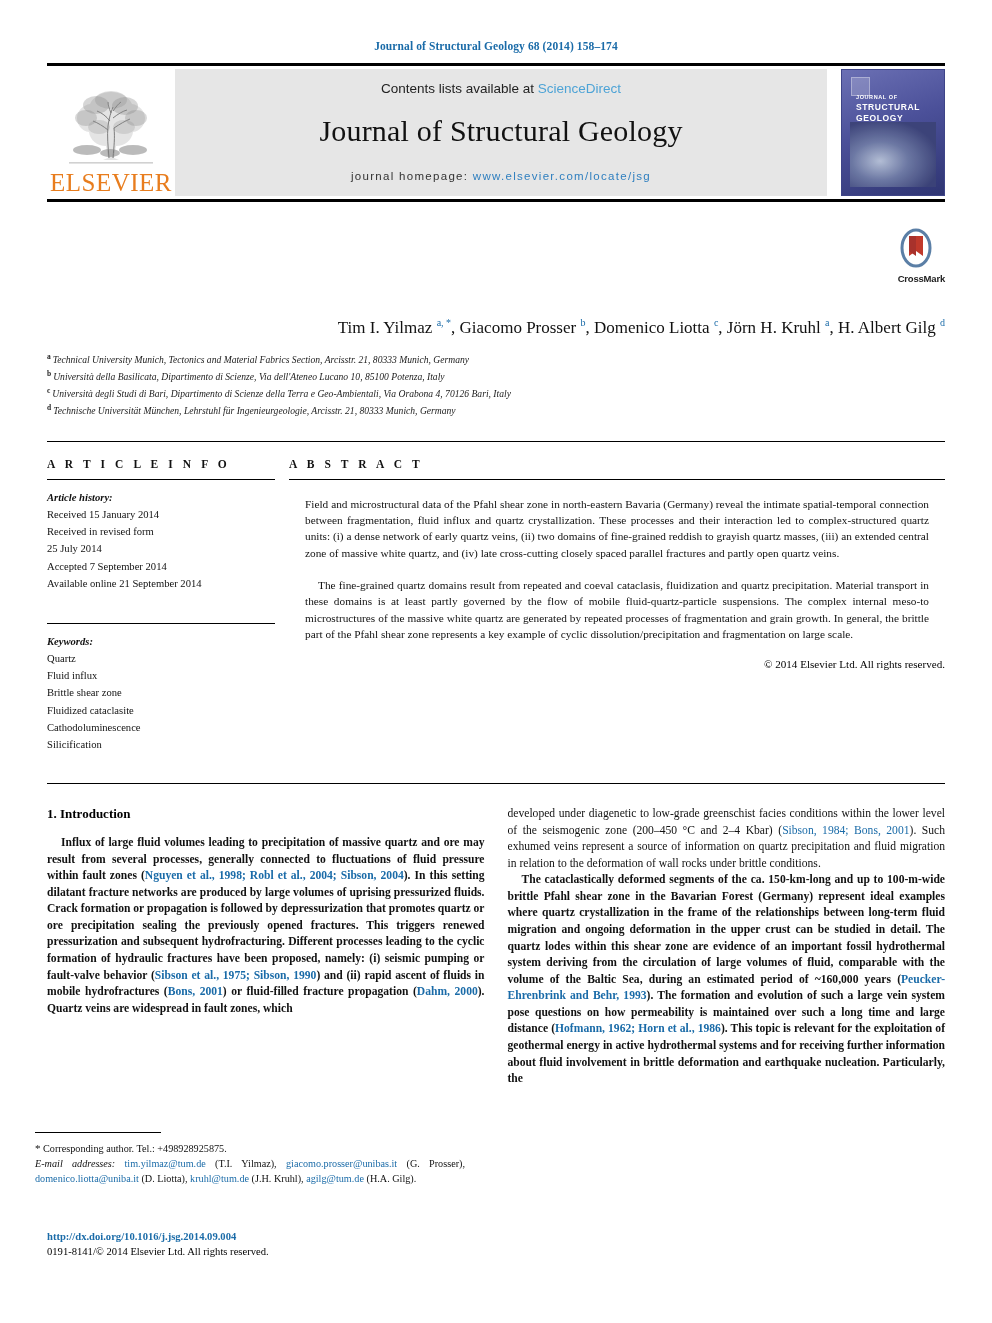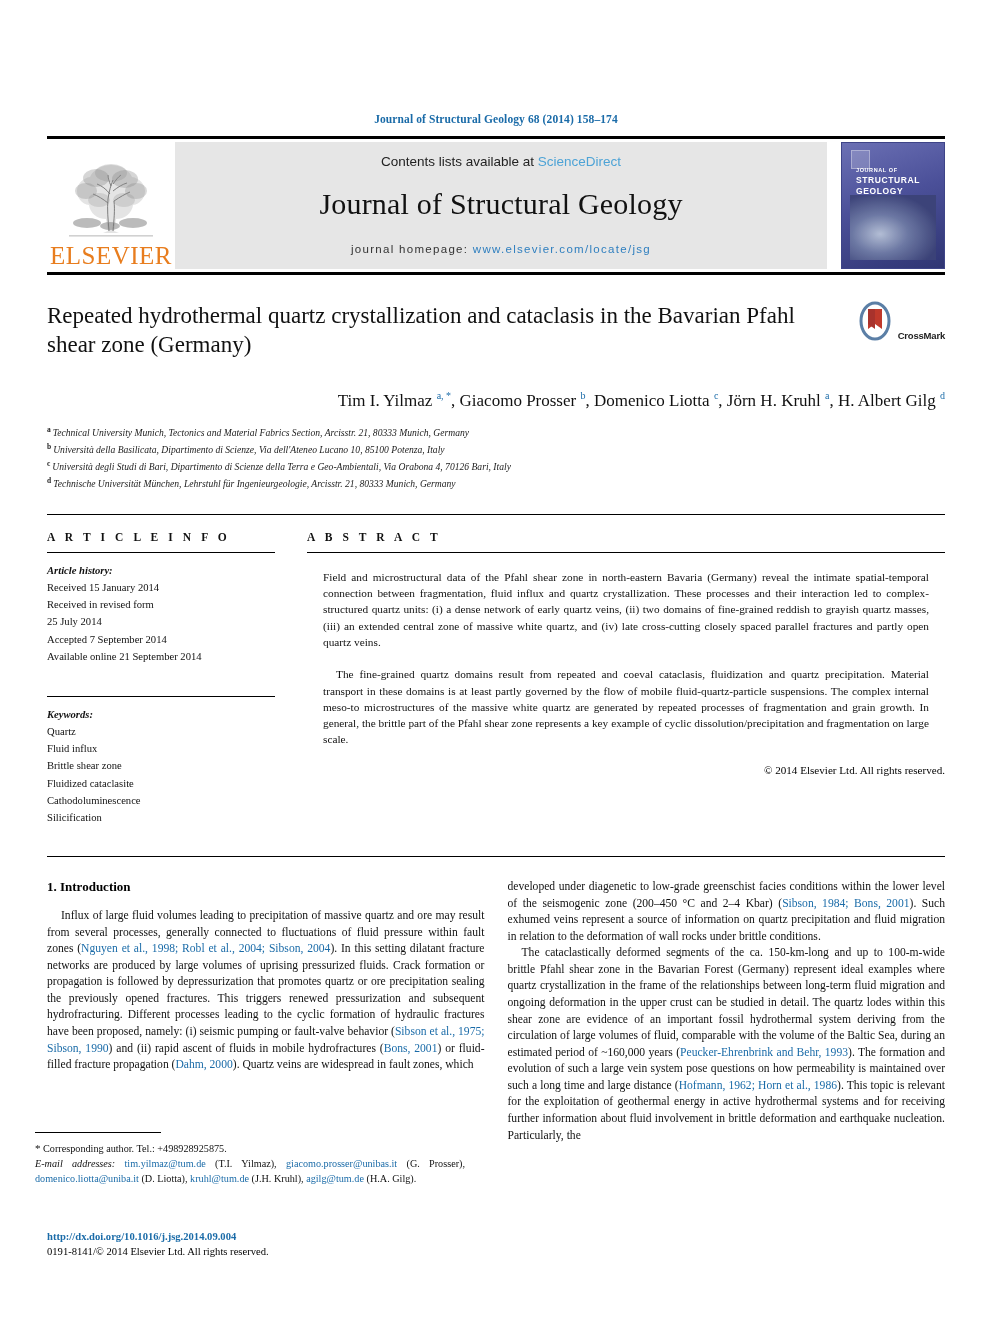--- a/index.html
+++ b/index.html
@@ -22,21 +22,21 @@
     padding: 0;
   }
 
   
   .running-head {
     text-align: center;
     color: #1a6ba8;
     font-size: 11.5px;
     font-weight: bold;
     font-family: "Liberation Serif", serif;
-    padding-top: 113px;
+    padding-top: 40px;
     letter-spacing: 0.1px;
   }
 
   
   .masthead {
     margin: 11px 47px 0 47px;
     border-top: 3px solid #000;
     display: flex;
     align-items: stretch;
     height: 133px;
@@ -158,22 +158,23 @@
     line-height: 1.28;
     margin: 0;
     padding-right: 120px;
     color: #111;
   }
   .crossmark {
     position: absolute;
     right: 0;
     top: 0;
     display: flex;
-    align-items: flex-end;
+    align-items: flex-start;
     gap: 5px;
+    flex-direction: column;
   }
   .crossmark-logo {
     width: 36px; height: 40px;
     position: relative;
   }
   .crossmark-label {
     font-family: "Liberation Sans", sans-serif;
     font-size: 9.5px;
     font-weight: bold;
     color: #222;
@@ -208,21 +209,21 @@
   }
 
   
   .rule-full {
     margin: 22px 47px 0 47px;
     border-top: 1px solid #000;
   }
   .info-abstract {
     display: flex;
     margin: 16px 47px 0 47px;
-    gap: 32px;
+    gap: 14px;
   }
   .col-info {
     flex: 0 0 228px;
     width: 228px;
   }
   .col-abstract {
     flex: 1 1 auto;
   }
   .sec-label {
     font-family: "Liberation Serif", serif;
@@ -282,21 +283,21 @@
     margin: 0 0 13px 0;
   }
   .col p {
     font-size: 11.6px;
     line-height: 1.43;
     text-align: justify;
     margin: 0;
     color: #111;
     hyphens: none;
   }
-  .col p.indent { text-indent: 14px; }
+  .col p.indent { text-indent: 14px; font-weight: bold; }
   a.ref, .ref {
     color: #1a6ba8;
     text-decoration: none;
   }
 
   
   .footnote-area {
     position: absolute;
     left: 35px;
     top: 1132px;
@@ -388,21 +389,20 @@
       <div class="cover-title">
         <span class="small">JOURNAL OF</span>
         <span>STRUCTURAL</span><br>
         <span>GEOLOGY</span>
       </div>
     </div>
   </div>
   <div class="masthead-bottomrule"></div>
 
   <div class="title-block">
-    <h1 class="paper-title">Repeated hydrothermal quartz crystallization and cataclasis in the Bavarian Pfahl shear zone (Germany)</h1>
     <div class="crossmark">
       <div class="crossmark-logo">
         <svg viewBox="0 0 36 40" width="36" height="40" aria-hidden="true">
           <ellipse cx="18" cy="20" rx="14" ry="18" fill="none" stroke="#5b7fa6" stroke-width="3"></ellipse>
           <ellipse cx="18" cy="20" rx="11" ry="15" fill="#ffffff"></ellipse>
           <path d="M11 8 h14 v20 l-7 -5 l-7 5 Z" fill="#c0392b"></path>
           <path d="M11 8 h7 v20 l-7 -5 Z" fill="#a8322c"></path>
         </svg>
       </div>
       <span class="crossmark-label">CrossMark</span>

